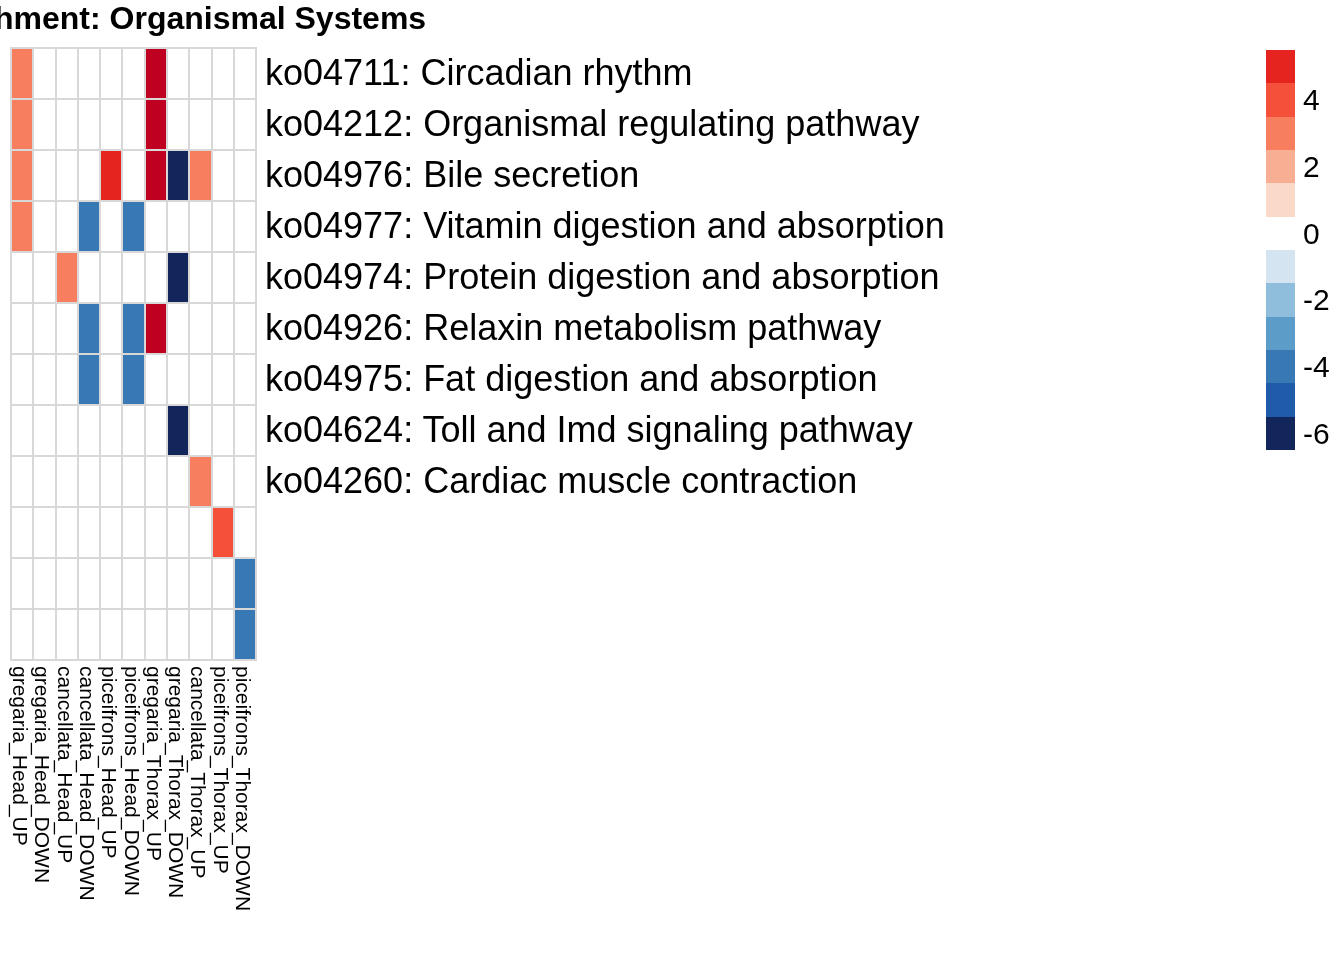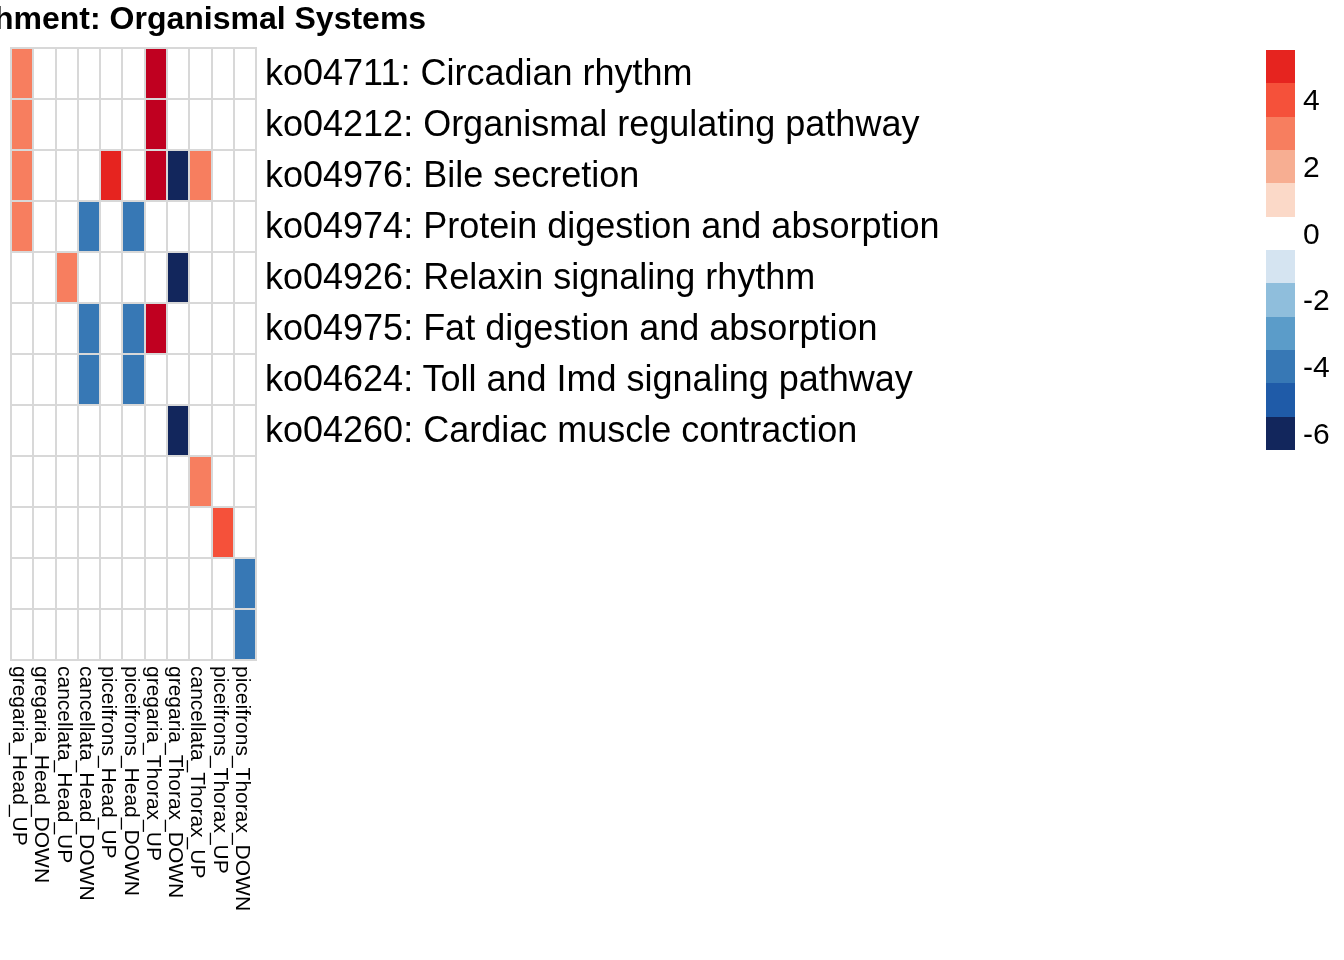--- a/index.html
+++ b/index.html
@@ -179,22 +179,23 @@
     <div class="cell"></div>
     <div class="cell"></div>
     <div class="cell"></div>
     <div class="cell" style="background: rgb(55, 120, 181);"></div>
   </div>
 
 <div class="row-labels">
     <div class="row-label">ko04711: Circadian rhythm</div>
     <div class="row-label">ko04212: Organismal regulating pathway</div>
     <div class="row-label">ko04976: Bile secretion</div>
+    <div class="row-label">ko04977: Vitamin digestion and absorption</div>
     <div class="row-label">ko04974: Protein digestion and absorption</div>
-    <div class="row-label">ko04926: Relaxin signaling rhythm</div>
+    <div class="row-label">ko04926: Relaxin metabolism pathway</div>
     <div class="row-label">ko04975: Fat digestion and absorption</div>
     <div class="row-label">ko04624: Toll and Imd signaling pathway</div>
     <div class="row-label">ko04260: Cardiac muscle contraction</div>
   </div>
 
 <div class="col-labels">
     <div class="col-label" style="left: 21px;">gregaria_Head_UP</div>
     <div class="col-label" style="left: 43.3px;">gregaria_Head_DOWN</div>
     <div class="col-label" style="left: 65.6px;">cancellata_Head_UP</div>
     <div class="col-label" style="left: 87.9px;">cancellata_Head_DOWN</div>

